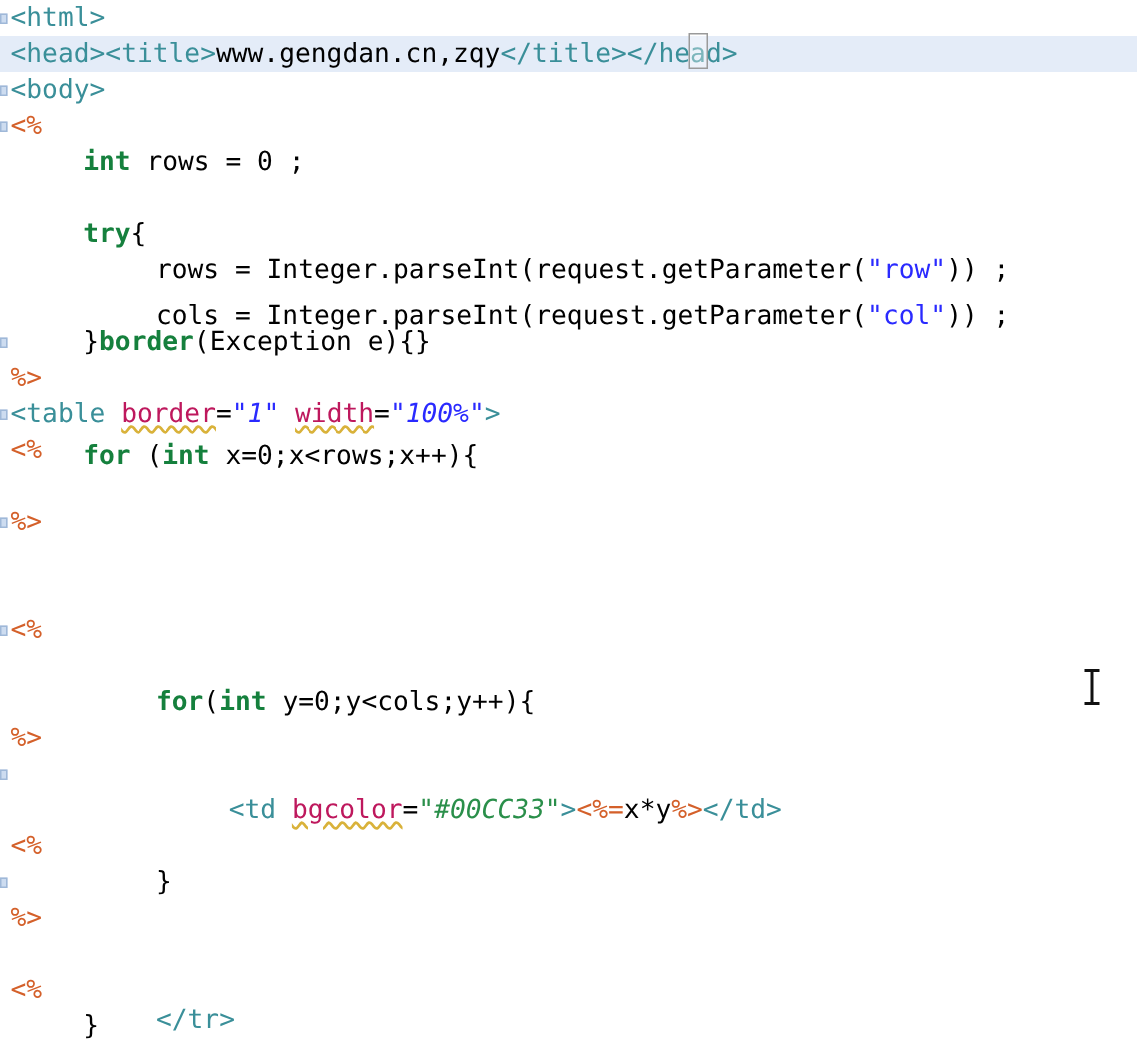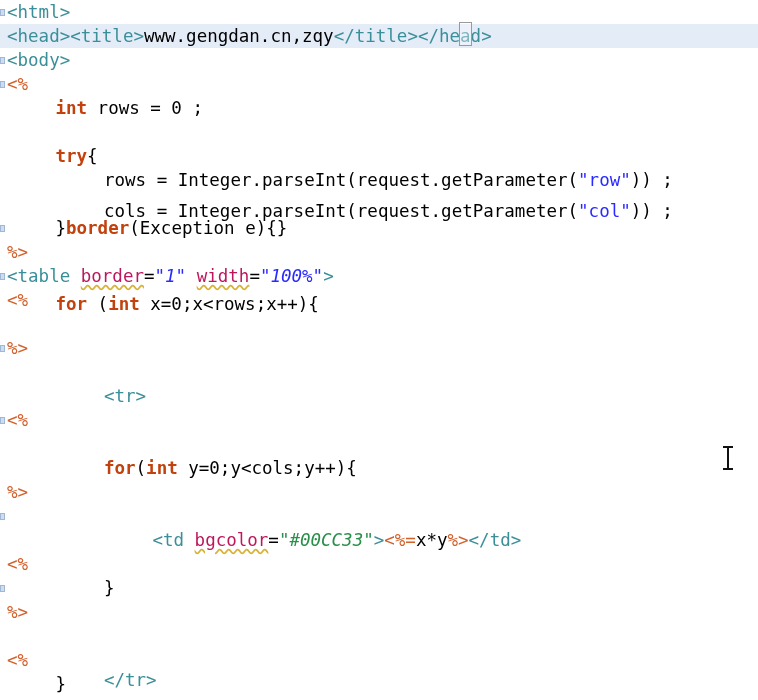--- a/index.html
+++ b/index.html
@@ -64,21 +64,21 @@
     padding-left: 7px;
   }
 
   .line.hl {
     background: #e4ecf8;
   }
 
   
   .tag      { color: #3a8f99; }          
   .plain    { color: #000000; }
-  .kw       { color: #c2410c; font-weight: bold; }   
+  .kw       { color: #15803d; font-weight: bold; }   
   .scriptlet{ color: #d4602a; }          
   .str      { color: #2a2aff; }          
   .attr     { color: #be185d; text-decoration: underline; text-decoration-style: wavy;
               text-decoration-color: #d9b23a; text-underline-offset: 2px; }
   .attrval  { color: #2a2aff; font-style: italic; }
   .attrval-green { color: #2a8f4a; font-style: italic; }
 
   
   .bracketbox {
     position: absolute;
@@ -135,21 +135,20 @@
       <div class="line" style="top: 144px;"><span class="txt" style="padding-left: 55.48px;"><span class="kw">try</span><span class="plain">{</span></span></div>
       <div class="line" style="top: 168px;"><span class="txt" style="padding-left: 103.96px;"><span class="plain">rows = Integer.parseInt(request.getParameter(</span><span class="str">"row"</span><span class="plain">)) ;</span></span></div>
       <div class="line" style="top: 199px;"><span class="txt" style="padding-left: 103.96px;"><span class="plain">cols = Integer.parseInt(request.getParameter(</span><span class="str">"col"</span><span class="plain">)) ;</span></span></div>
       <div class="line" style="top: 216px;"><span class="txt" style="padding-left: 55.48px;"><span class="plain">}</span><span class="kw">border</span><span class="plain">(Exception e){}</span></span></div>
       <div class="line" style="top: 240px;"><span class="txt" style="padding-left: 7px;"><span class="scriptlet">%&gt;</span></span></div>
       <div class="line" style="top: 264px;"><span class="txt" style="padding-left: 7px;"><span class="tag">&lt;table </span><span class="attr">border</span><span class="plain">=</span><span class="attrval">"1"</span><span class="plain"> </span><span class="attr">width</span><span class="plain">=</span><span class="attrval">"100%"</span><span class="tag">&gt;</span></span></div>
       <div class="line" style="top: 288px;"><span class="txt" style="padding-left: 7px;"><span class="scriptlet">&lt;%</span></span></div>
       <div class="line" style="top: 292px;"><span class="txt" style="padding-left: 55.48px;"><span class="kw">for</span><span class="plain"> (</span><span class="kw">int</span><span class="plain"> x=0;x&lt;rows;x++){</span></span></div>
       <div class="line" style="top: 336px;"><span class="txt" style="padding-left: 7px;"><span class="scriptlet">%&gt;</span></span></div>
       <div class="line" style="top: 360px;"><span class="txt" style="padding-left: 7px;"></span></div>
-      <div class="line" style="top: 384px;"><span class="txt" style="padding-left: 103.96px;"><span class="tag">&lt;tr&gt;</span></span></div>
       <div class="line" style="top: 408px;"><span class="txt" style="padding-left: 7px;"><span class="scriptlet">&lt;%</span></span></div>
       <div class="line" style="top: 432px;"><span class="txt" style="padding-left: 7px;"></span></div>
       <div class="line" style="top: 456px;"><span class="txt" style="padding-left: 103.96px;"><span class="kw">for</span><span class="plain">(</span><span class="kw">int</span><span class="plain"> y=0;y&lt;cols;y++){</span></span></div>
       <div class="line" style="top: 480px;"><span class="txt" style="padding-left: 7px;"><span class="scriptlet">%&gt;</span></span></div>
       <div class="line" style="top: 504px;"><span class="txt" style="padding-left: 7px;"></span></div>
       <div class="line" style="top: 528px;"><span class="txt" style="padding-left: 152.44px;"><span class="tag">&lt;td </span><span class="attr">bgcolor</span><span class="plain">=</span><span class="attrval-green">"#00CC33"</span><span class="tag">&gt;</span><span class="scriptlet">&lt;%=</span><span class="plain">x*y</span><span class="scriptlet">%&gt;</span><span class="tag">&lt;/td&gt;</span></span></div>
       <div class="line" style="top: 552px;"><span class="txt" style="padding-left: 7px;"><span class="scriptlet">&lt;%</span></span></div>
       <div class="line" style="top: 576px;"><span class="txt" style="padding-left: 103.96px;"><span class="plain">}</span></span></div>
       <div class="line" style="top: 600px;"><span class="txt" style="padding-left: 7px;"><span class="scriptlet">%&gt;</span></span></div>
       <div class="line" style="top: 624px; margin-top: 44px;"><span class="txt" style="padding-left: 103.96px;"><span class="tag">&lt;/tr&gt;</span></span></div>

